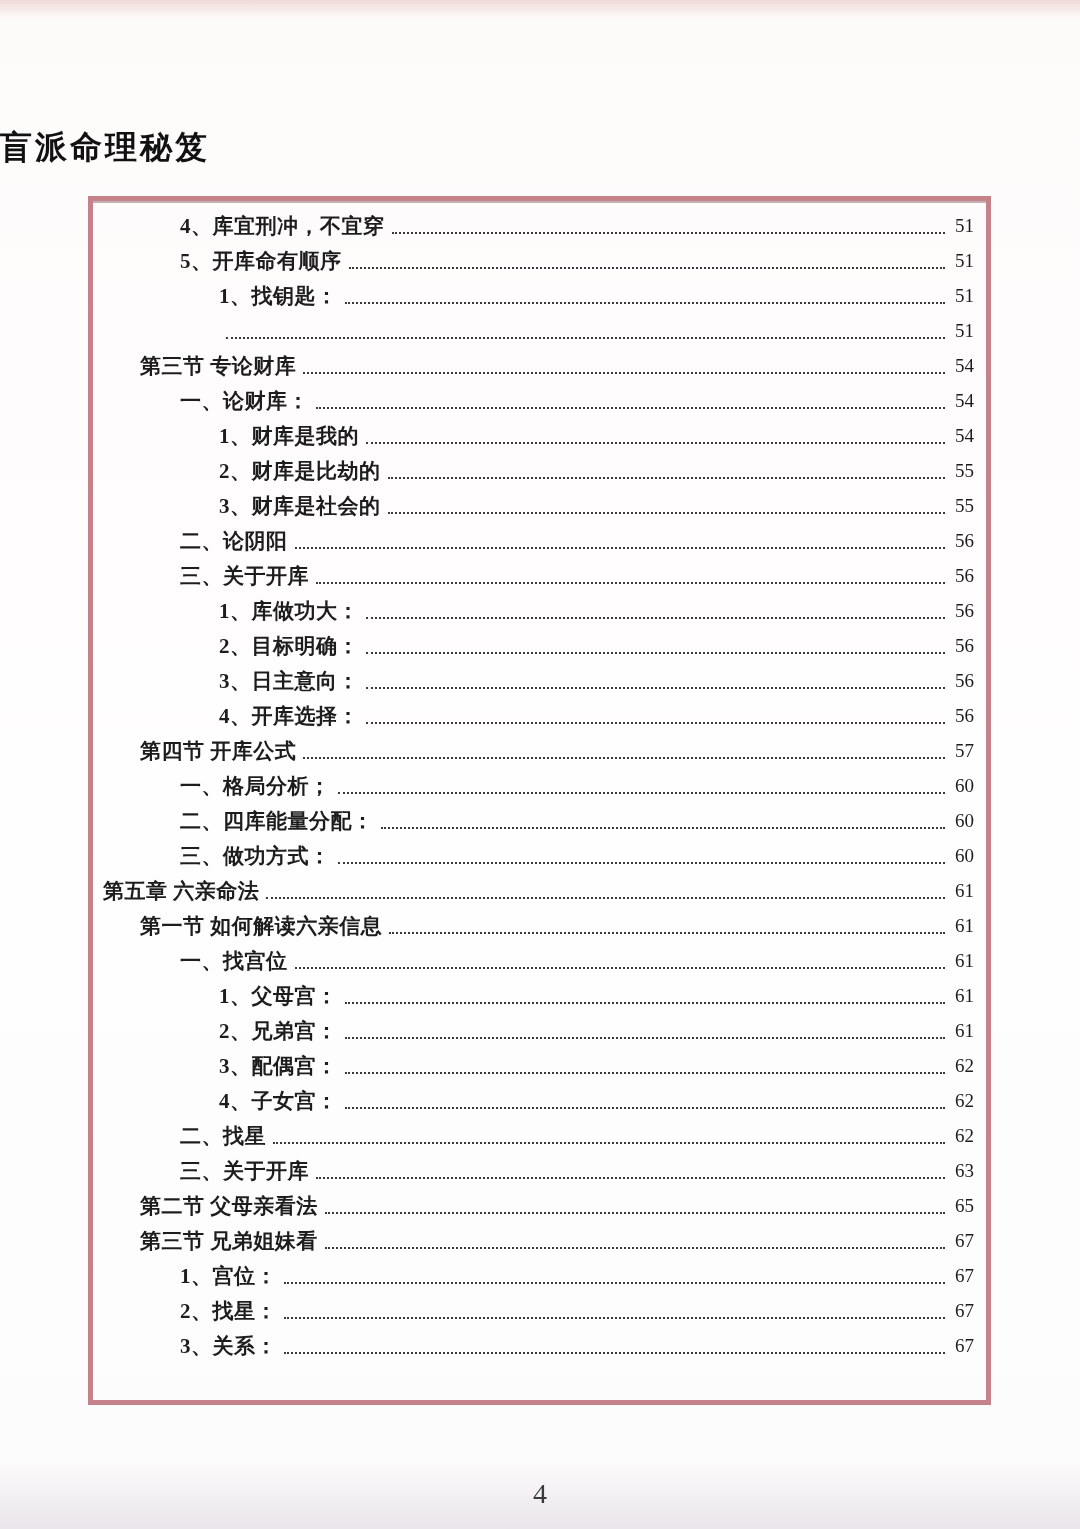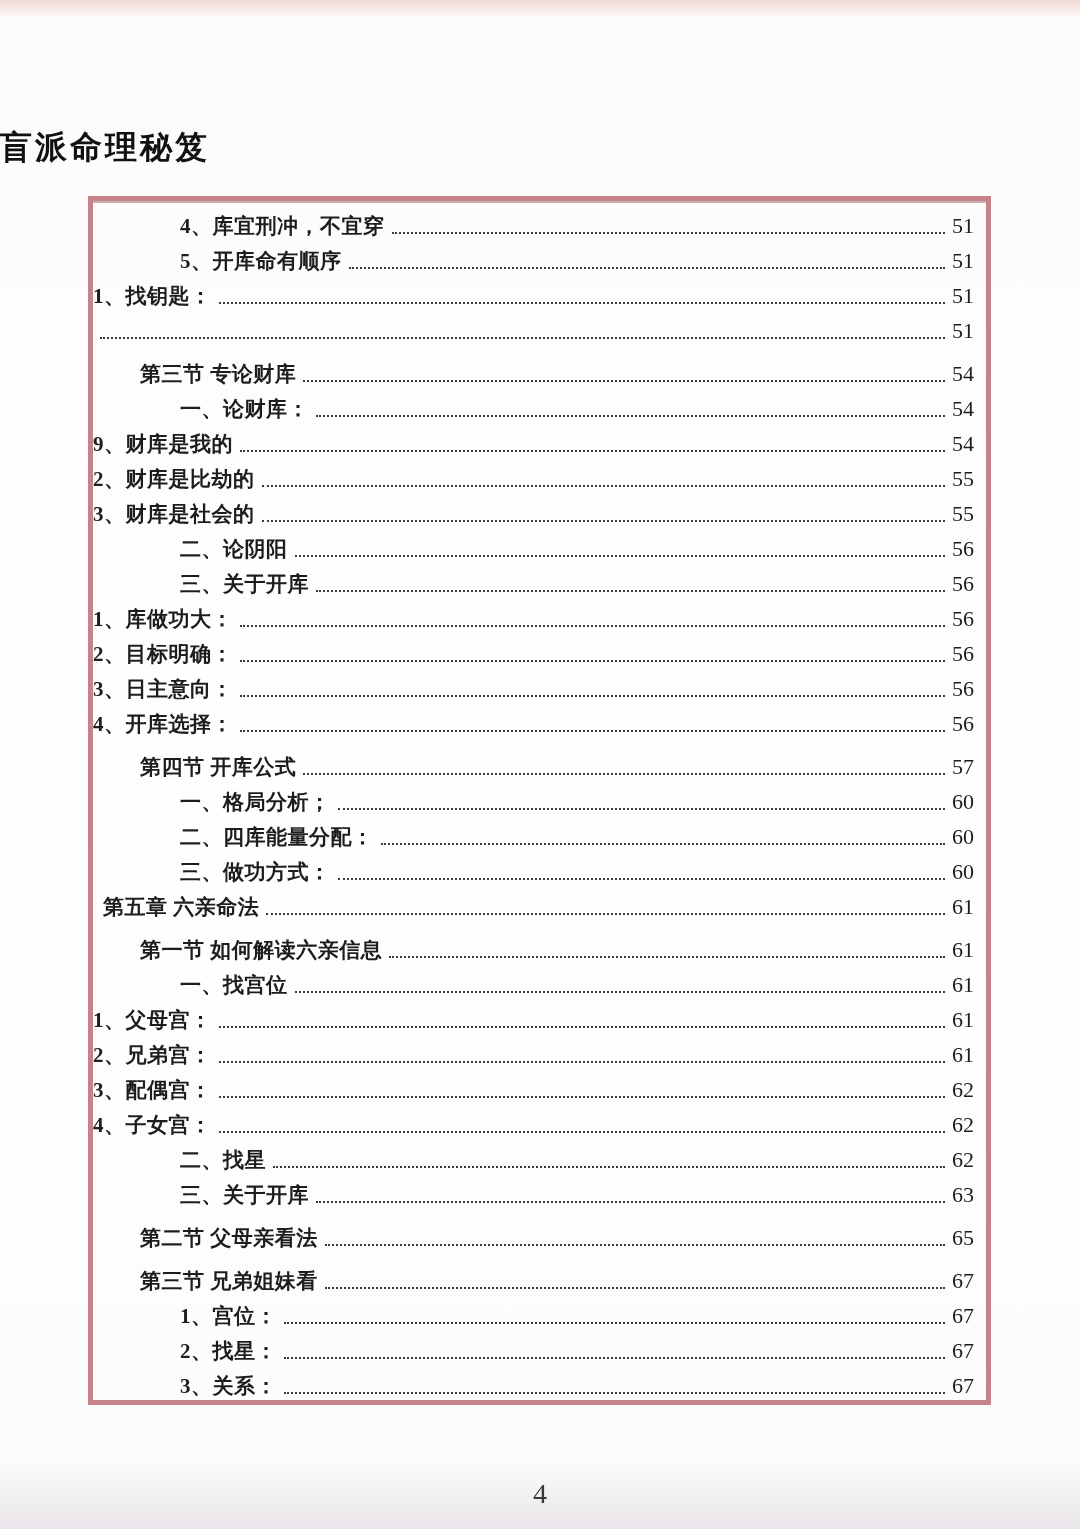--- a/index.html
+++ b/index.html
@@ -39,40 +39,40 @@
     background: transparent;
     padding: 7px 12px 0 0;
   }
 
   .toc-row {
     height: 35px;
     display: flex;
     align-items: center;
   }
   .toc-row.lvl0 { padding-left: 10px; }
-  .toc-row.lvl1 { padding-left: 47px; margin-top: 8px; }
+  .toc-row.lvl1 { padding-left: 47px; }
   .toc-row.lvl2 { padding-left: 87px; }
-  .toc-row.lvl3 { }
+  .toc-row.lvl3 { padding-left: 126px; }
 
   .toc-text {
     font-weight: 700;
     font-size: 21px;
     white-space: nowrap;
     letter-spacing: 0.5px;
   }
   .leader {
     flex: 1;
     min-width: 20px;
     margin: 0 3px 0 7px;
     align-self: flex-end;
     margin-bottom: 9px;
     border-bottom: 2px dotted #3a3a3a;
   }
   .toc-page {
-    font-size: 22px;
+    font-size: 19px;
     font-weight: 400;
     min-width: 26px;
     text-align: right;
     color: #1d1d1d;
   }
 
   .folio {
     position: absolute;
     top: 1478px;
     left: 0;
@@ -115,21 +115,21 @@
         <span class="toc-text">第三节 专论财库</span>
         <span class="leader"></span>
         <span class="toc-page">54</span>
       </div>
         <div class="toc-row lvl2">
         <span class="toc-text">一、论财库：</span>
         <span class="leader"></span>
         <span class="toc-page">54</span>
       </div>
         <div class="toc-row lvl3">
-        <span class="toc-text">9、财库是我的</span>
+        <span class="toc-text">1、财库是我的</span>
         <span class="leader"></span>
         <span class="toc-page">54</span>
       </div>
         <div class="toc-row lvl3">
         <span class="toc-text">2、财库是比劫的</span>
         <span class="leader"></span>
         <span class="toc-page">55</span>
       </div>
         <div class="toc-row lvl3">
         <span class="toc-text">3、财库是社会的</span>

